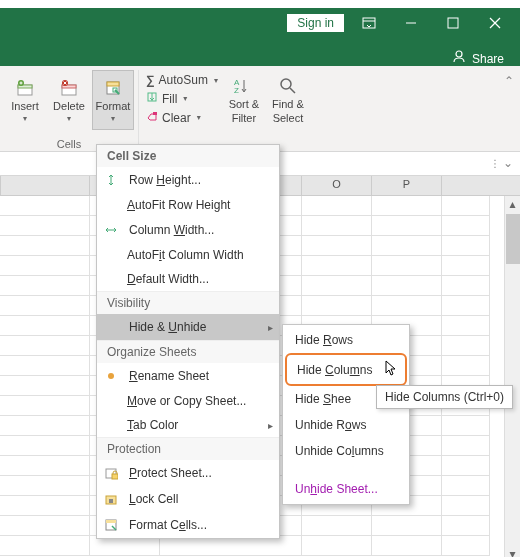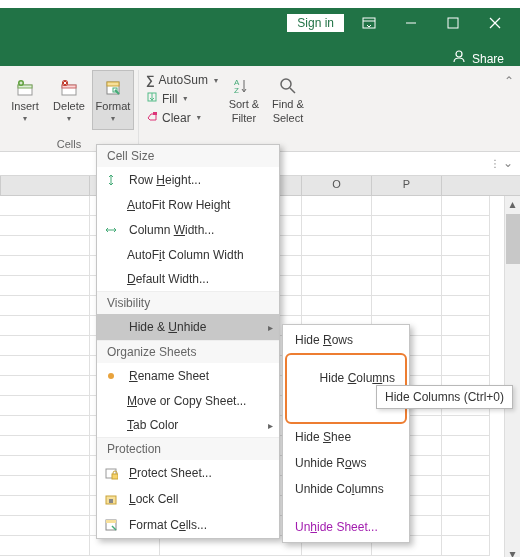--- a/index.html
+++ b/index.html
@@ -146,21 +146,21 @@
     position: absolute;
     top: 144px;
     left: 96px;
     width: 184px;
     background: #fff;
     border: 1px solid #c5c5c5;
     box-shadow: 3px 3px 6px rgba(0,0,0,0.25);
     z-index: 10;
   }
   .menu-section { padding: 4px 10px; color:#666; font-size:12px; background:#f7f7f7; border-top:1px solid #eee;}
-  .menu-section:first-child{border-top:none;}
+  .menu-section:first-child{border-top:none;font-weight:bold;}
   .menu-item {
     display: flex;
     align-items: center;
     padding: 5px 8px 5px 6px;
     gap: 10px;
     font-size: 12px;
     color: #333;
     position: relative;
   }
   .menu-item.hover { background:#c8c8c8;}
@@ -184,22 +184,22 @@
   .sub-item {
     padding: 6px 12px;
     font-size: 12px;
     color:#333;
   }
   .sub-item.disabled { color:#a21caf;margin-top:12px;}
   .sub-item.highlight {
     border: 2px solid #ed7d31;
     border-radius: 6px;
     margin: 0 2px;
-    padding: 16px 10px;
-    display:flex;align-items:flex-end;justify-content:space-between;flex-direction:column;
+    padding: 4px 10px;
+    display:flex;align-items:center;justify-content:space-between;
   }
   .cursor-img {
     position:relative;
     left:4px;top:1px;
   }
   .tooltip {
     position: absolute;
     top: 385px;
     left: 376px;
     background:#fff;

